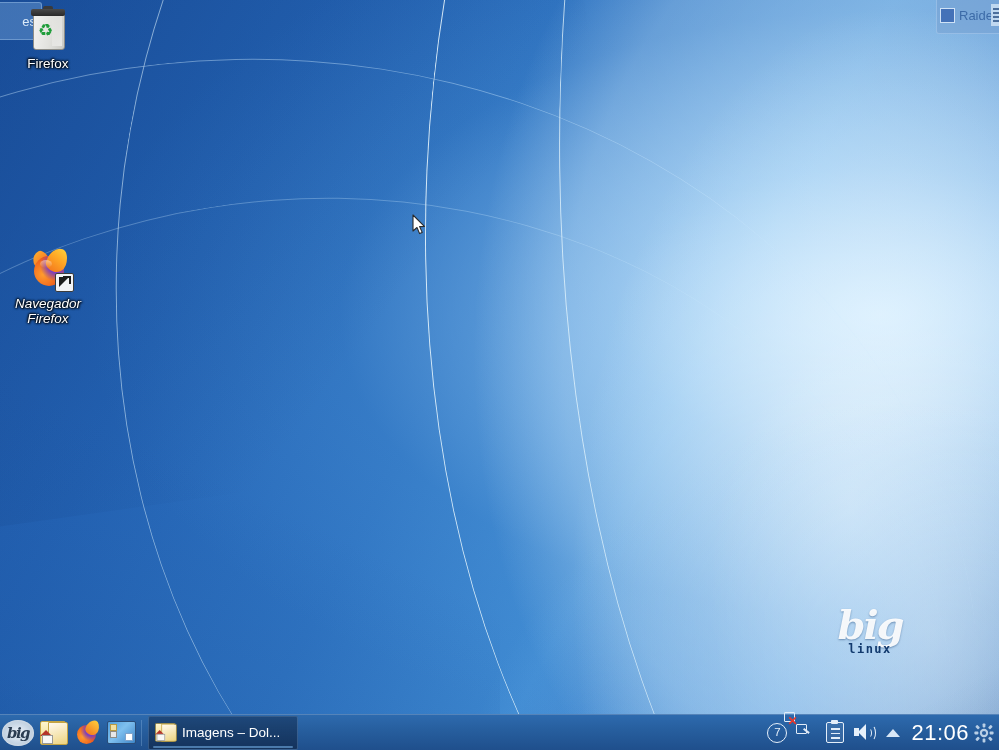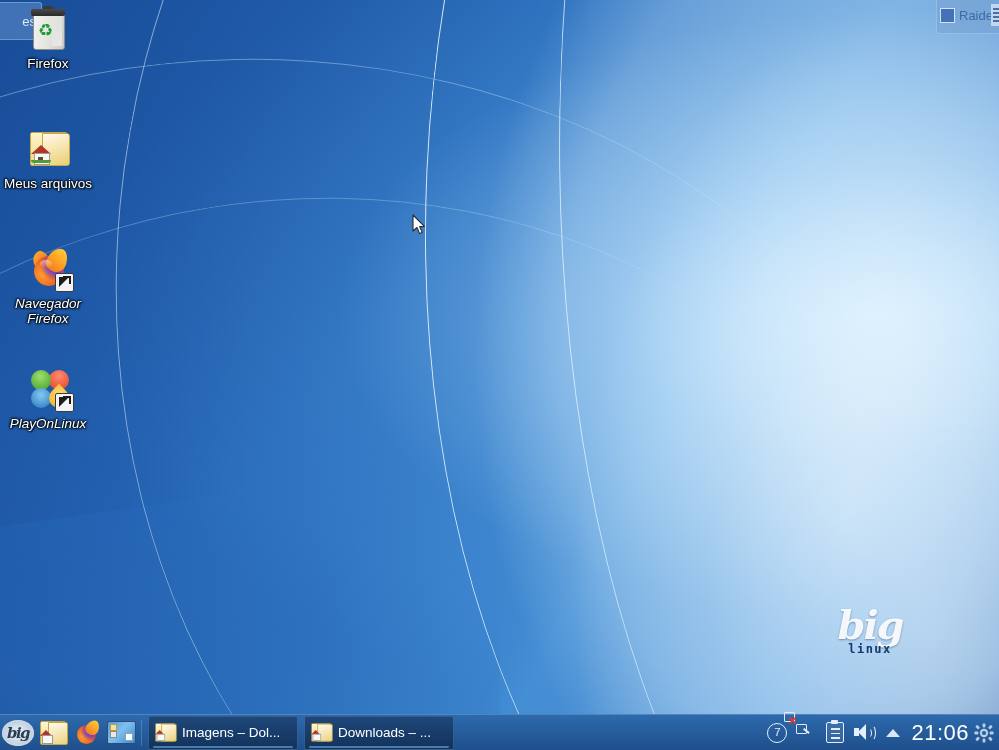--- a/index.html
+++ b/index.html
@@ -735,61 +735,34 @@
   <div class="dicon" style="left:0px; top:4px;">
     <div class="glyph">
       <div class="trash-body"></div>
       <div class="trash-shine"></div>
       <div class="trash-lid"></div>
       <div class="trash-recycle">♻</div>
     </div>
     <div class="label">Firefox</div>
   </div>
 
-  <div class="dicon" style="left:0px; top:124px;">
-    <div class="glyph">
-      <div class="folder">
-        <div class="back"></div>
-        <div class="front"></div>
-        <div class="house">
-          <div class="roof"></div>
-          <div class="wall"></div>
-          <div class="door"></div>
-          <div class="grass"></div>
-        </div>
-      </div>
-    </div>
-    <div class="label">Meus arquivos</div>
-  </div>
 
   <div class="dicon" style="left:0px; top:244px;">
     <div class="glyph">
       <div class="ff">
         <div class="tail2"></div>
         <div class="ball"></div>
         <div class="tail1"></div>
         <div class="gloss"></div>
       </div>
       <span class="shortcut-emb"></span>
     </div>
     <div class="label italic">Navegador Firefox</div>
   </div>
 
-  <div class="dicon" style="left:0px; top:364px;">
-    <div class="glyph">
-      <div class="pol">
-        <div class="petal p-red"></div>
-        <div class="petal p-green"></div>
-        <div class="petal p-blue"></div>
-        <div class="petal p-yel"></div>
-      </div>
-      <span class="shortcut-emb"></span>
-    </div>
-    <div class="label italic">PlayOnLinux</div>
-  </div>
 
 
   <div id="watermark">
     <div class="big-word">big</div>
     <div class="linux-word">linux</div>
   </div>
 
   <div id="cursor">
     <svg width="14" height="21" viewBox="0 0 14 21">
       <path d="M1 1 L1 17 L5 13.5 L7.6 19.6 L10.2 18.4 L7.6 12.6 L12.4 12.4 Z" fill="#ffffff" stroke="#2b2b2b" stroke-width="1.1" stroke-linejoin="round"></path>
@@ -844,33 +817,20 @@
             <span class="mh">
                 <span class="r"></span>
                 <span class="w"></span>
               </span>
           </span>
         </span>
         <span class="t-label">Imagens – Dol...</span>
       </div>
 
 
-      <div class="task">
-        <span class="t-ico">
-          <span class="mini-folder" style="transform:scale(0.78); transform-origin:left top; display:block;">
-            <span class="mb"></span>
-              <span class="mf"></span>
-            <span class="mh">
-                <span class="r"></span>
-                <span class="w"></span>
-              </span>
-          </span>
-        </span>
-        <span class="t-label">Downloads – ...</span>
-      </div>
 
     </div>
 
     <div id="tray">
 
       <div class="tray-ico" style="display:flex;align-items:center;justify-content:center;">
         <span class="badge-circle">7</span>
       </div>
 
       <div class="tray-ico">

